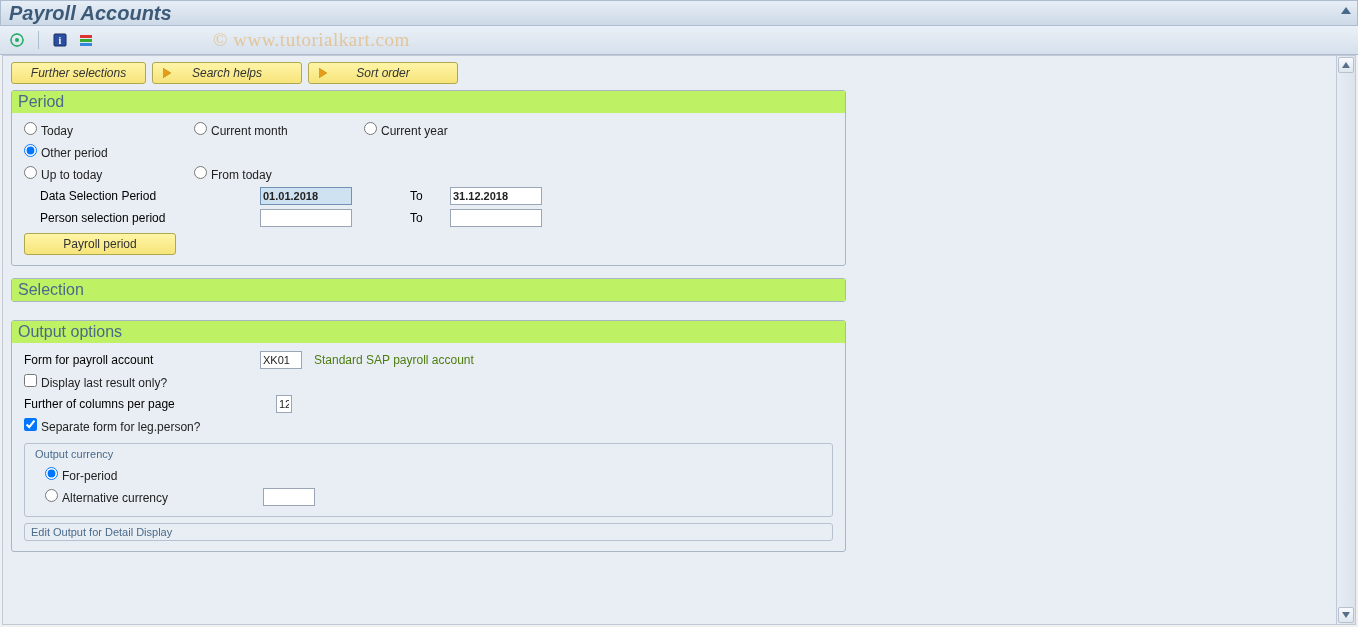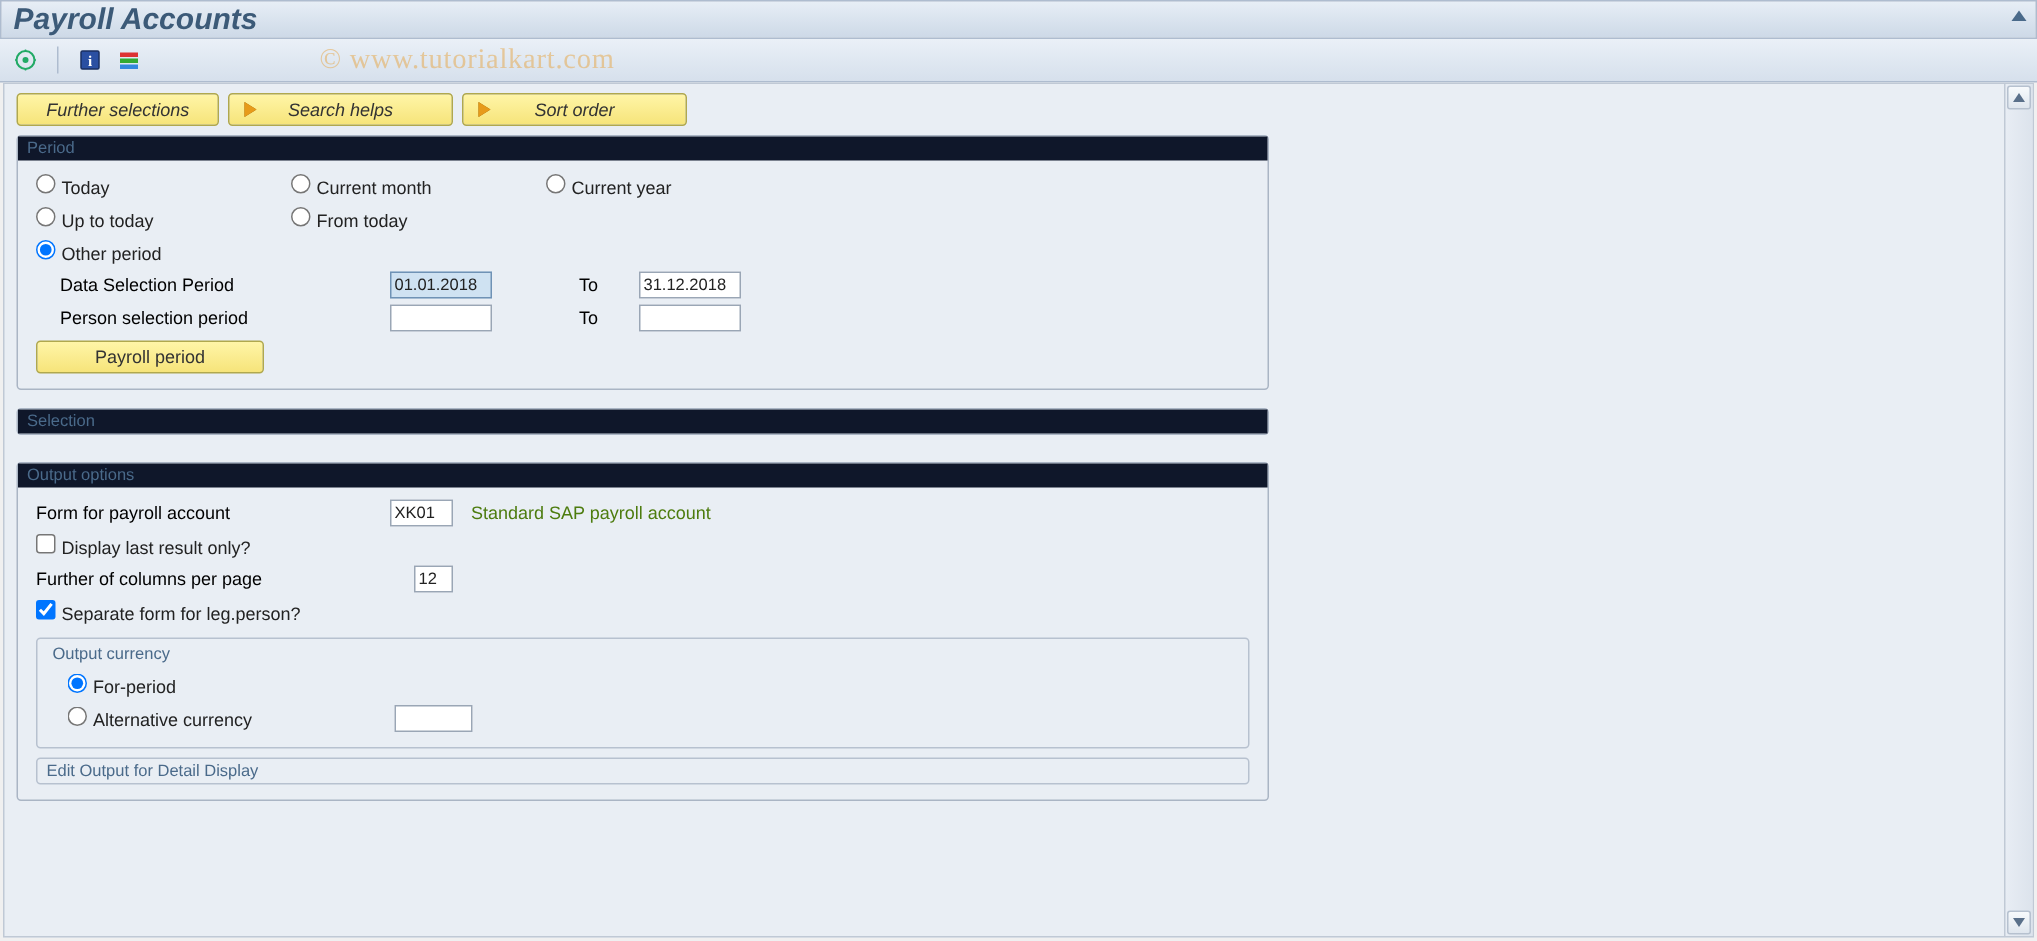--- a/index.html
+++ b/index.html
@@ -146,24 +146,24 @@
   
   .group {
     border: 1px solid #aab5c4;
     border-radius: 3px;
     margin-bottom: 12px;
     background: #e9eef4;
     width: 835px;
     box-sizing: border-box;
   }
   .group-title {
-    font-size: 11px;
+    font-size: 16px;
     color: #4a6a8a;
     padding: 2px 6px;
-    background: #0f172a;
+    background: #bef264;
     border-bottom: none;
   }
   .group-body {
     padding: 6px 12px 10px 12px;
   }
   
   .row { display:flex; align-items:center; height:22px; }
   .radio { margin:0 4px 0 0; }
   .col1 { width: 170px; }
   .col2 { width: 170px; }
@@ -174,25 +174,25 @@
   .date-input, .text-input {
     height: 18px;
     border: 1px solid #9aa6b5;
     background: #fff;
     font-size: 11px;
     padding: 0 2px;
     box-sizing: border-box;
     color: #222;
   }
   .date-input.highlight { background: #cfe2f2; border-color:#6f92b5;}
-  .date-input { width: 68px; text-align:left;}
+  .date-input { width: 92px; text-align:left;font-weight:bold;}
   .to-lbl { width: 40px; text-align:left; margin-left: 58px; }
   .short-input { width: 80px; }
   .tiny-input { width: 40px; }
-  .xtiny-input { width: 26px; }
+  .xtiny-input { width: 16px; }
   .small-input { width: 52px; }
 
   .yellow-small-btn {
     height: 20px;
     width: 150px;
     background: linear-gradient(#fff5a7, #f6e47a);
     border: 1px solid #b0a84e;
     border-radius: 3px;
     display:flex;align-items:center;justify-content:center;
     font-size:12px;color:#333; cursor:pointer;
@@ -286,25 +286,25 @@
 
     <div class="group">
       <div class="group-title">Period</div>
       <div class="group-body">
         <div class="row">
           <label class="col1"><input type="radio" name="prd" class="radio" style=""><span class="lbl">Today</span></label>
           <label class="col2"><input type="radio" name="prd" class="radio" style=""><span class="lbl">Current month</span></label>
           <label class="col3"><input type="radio" name="prd" class="radio" style=""><span class="lbl">Current year</span></label>
         </div>
         <div class="row">
+          <label class="col1"><input type="radio" name="prd" class="radio" checked="" style=""><span class="lbl">Other period</span></label>
+        </div>
+        <div class="row">
           <label class="col1"><input type="radio" name="prd" class="radio" style=""><span class="lbl">Up to today</span></label>
           <label class="col2"><input type="radio" name="prd" class="radio" style=""><span class="lbl">From today</span></label>
-        </div>
-        <div class="row">
-          <label class="col1"><input type="radio" name="prd" class="radio" checked="" style=""><span class="lbl">Other period</span></label>
         </div>
         <div class="row">
           <span class="sub-lbl" style="width:220px">Data Selection Period</span>
           <input class="date-input highlight" value="01.01.2018" style="">
           <span class="to-lbl">To</span>
           <input class="date-input" value="31.12.2018" style="">
         </div>
         <div class="row">
           <span class="sub-lbl" style="width:220px">Person selection period</span>
           <input class="date-input" value="" style="">

